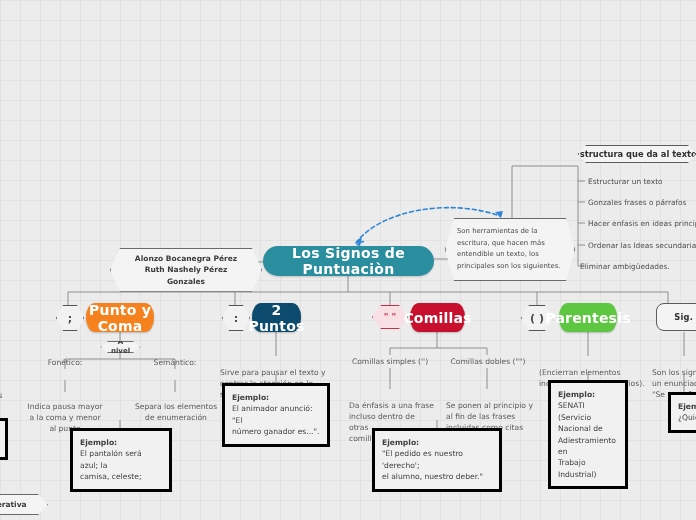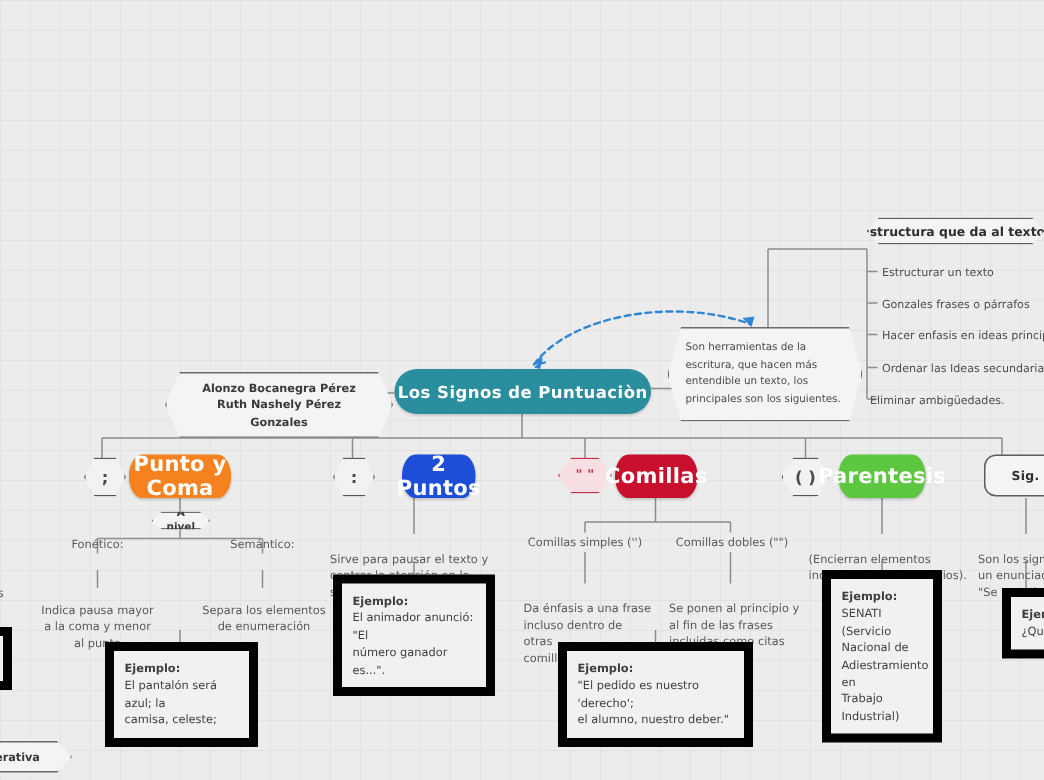--- a/index.html
+++ b/index.html
@@ -19,21 +19,21 @@
   #canvas { position: absolute; inset: 0; }
   svg.links { position: absolute; left: 0; top: 0; width: 696px; height: 520px; pointer-events: none; }
 
   .node { position: absolute; }
 
   
   .root {
     background: #2b8e9e;
     color: #ffffff;
     border-radius: 17px;
-    font-size: 11px;
+    font-size: 14px;
     font-weight: bold;
     letter-spacing: .3px;
     display: flex; align-items: center; justify-content: center;
     text-align: center;
     box-shadow: 0 1px 2px rgba(0,0,0,.18);
   }
 
   
   .hexbox {
     background: #f4f4f4;
@@ -74,21 +74,21 @@
   
   .label {
     font-size: 7.6px; color: #5a5a5a; line-height: 1.45;
     text-align: center;
   }
   .label.left { text-align: left; }
 
   
   .exbox {
     background: #f1f1f1;
-    border: 6px solid #000000;
+    border: 3px solid #000000;
     font-size: 7.6px;
     color: #3f3f3f;
     line-height: 1.5;
     padding: 6px 7px;
   }
   .exbox .ttl { font-weight: bold; display: block; }
 
   
   .rlist { font-size: 7.4px; color: #4d4d4d; line-height: 1.4; white-space: nowrap; }
 
@@ -247,21 +247,21 @@
     <span>Separa los elementos
 de enumeración</span>
   </div>
   <div class="node exbox" style="left:70px; top:428px; width:102px;">
     <span class="ttl">Ejemplo:</span>
     <span style="white-space:pre-line;">El pantalón será azul; la
 camisa, celeste;</span>
   </div>
 
   <div class="node icohex" style="left:222px; top:305px; width:28px; height:26px;">:</div>
-  <div class="node topic" style="left:268px; top:303px; width:49px; height:29px; background:#1d4ed8;">
+  <div class="node topic" style="left:252px; top:303px; width:49px; height:29px; background:#0c4a6e;">
     <span>2 Puntos</span>
   </div>
   <div class="node label left" style="left:220px; top:356px; width:124px; white-space:pre-line;">
     <span>Sirve para pausar el texto y
 centrar la atención en lo siguiente</span>
   </div>
   <div class="node exbox" style="left:222px; top:383px; width:108px;">
     <span class="ttl">Ejemplo:</span>
     <span style="white-space:pre-line;">El animador anunció: "El
 número ganador es...".</span>

